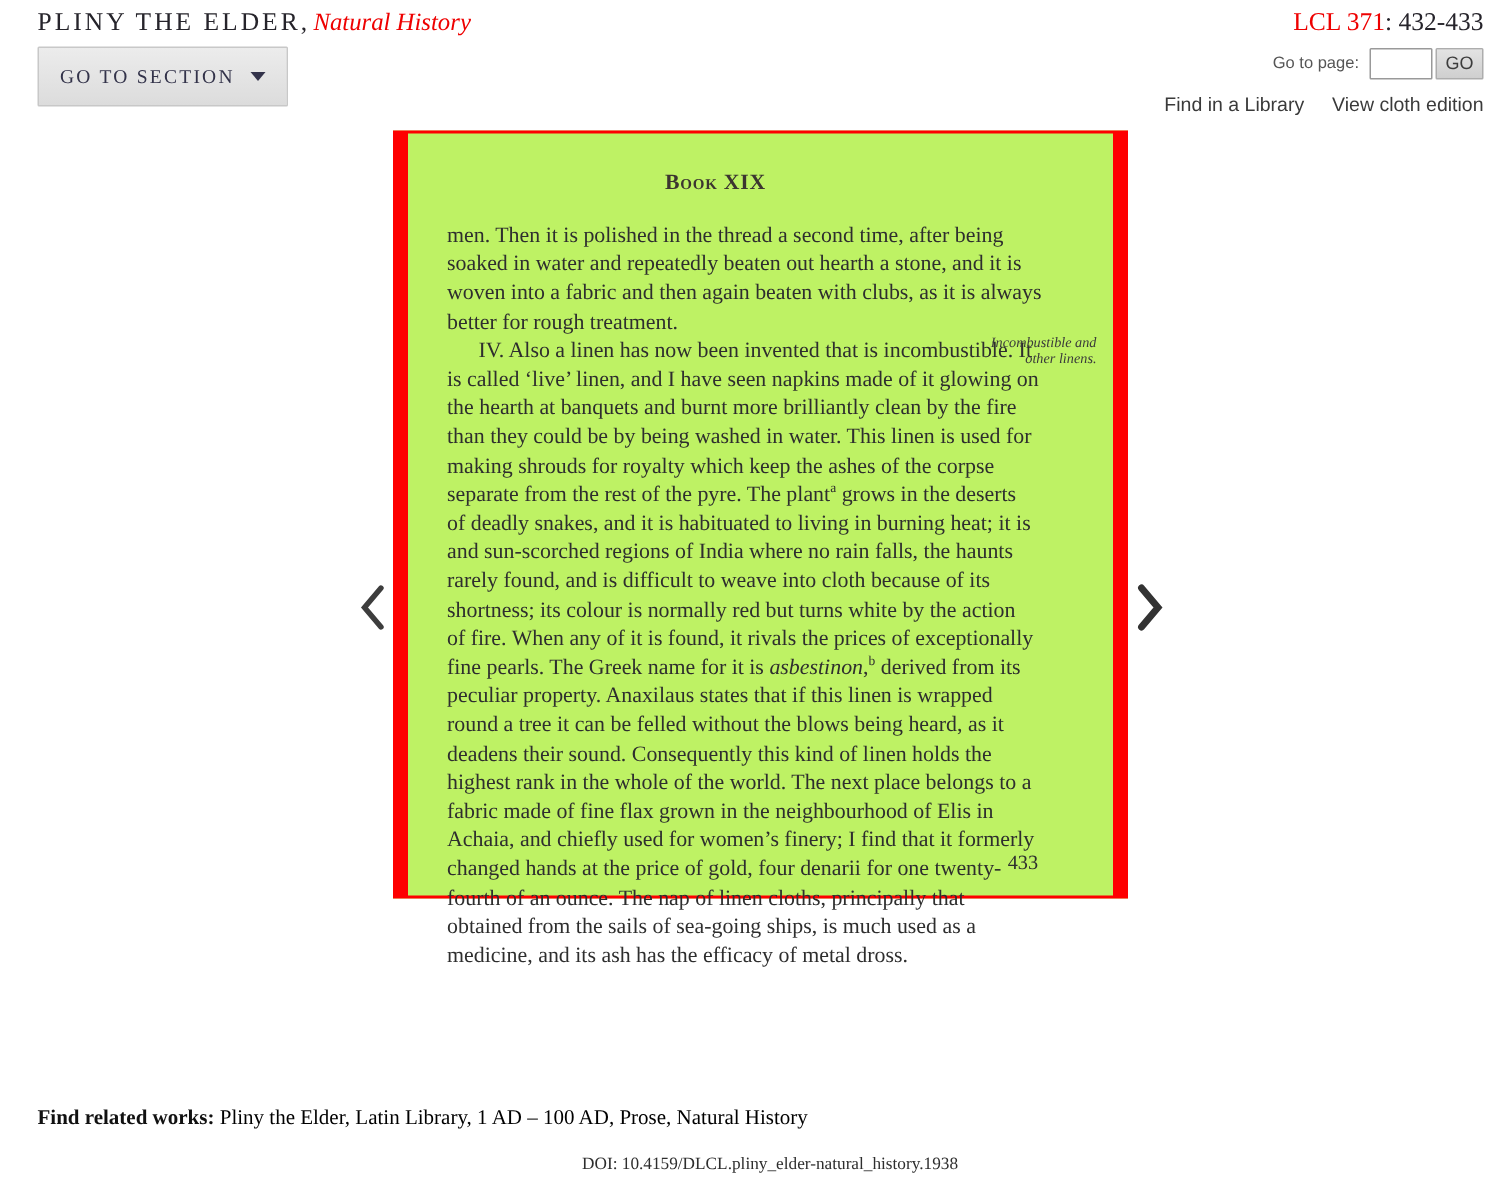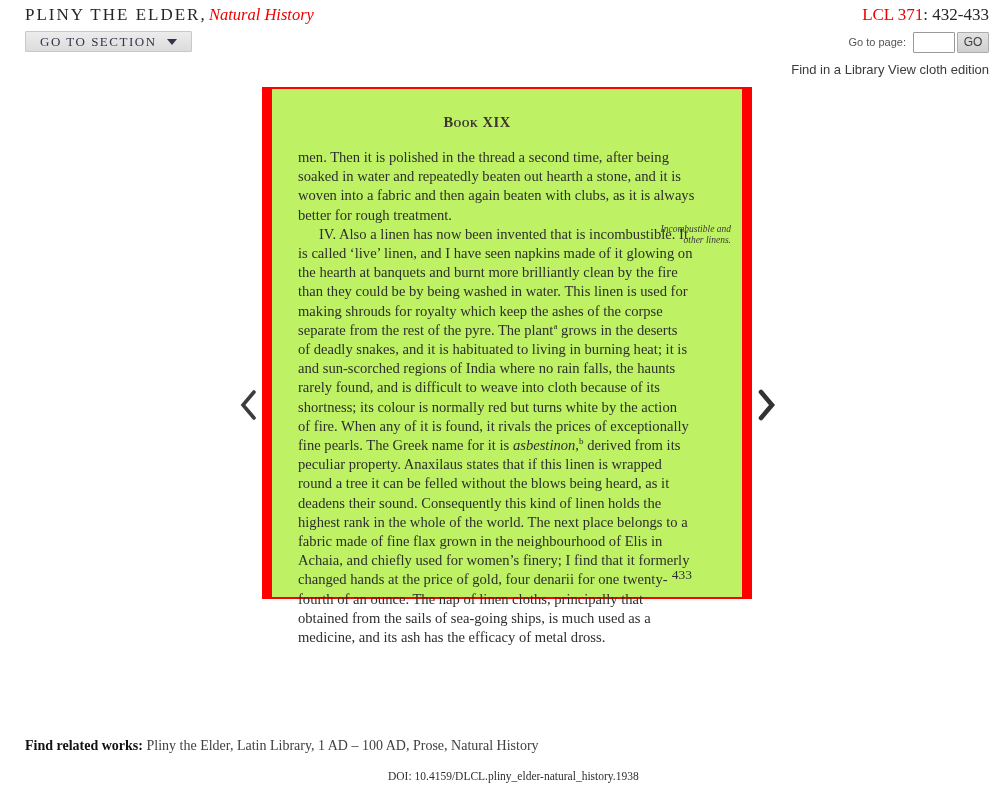--- a/index.html
+++ b/index.html
@@ -14,21 +14,21 @@
   .title-line { position: absolute; left: 25px; top: 5px; white-space: nowrap; }
   .author { font-size: 17px; letter-spacing: 2px; color: #26242b; font-weight: 500; }
   .title-sep { font-size: 17px; color: #26242b; }
   .work-title { font-size: 16.5px; font-style: italic; color: #ee0000; }
 
   .lcl-line { position: absolute; right: 11px; top: 5px; white-space: nowrap; font-size: 17px; }
   .lcl-red { color: #ee0000; }
   .lcl-pages { color: #26242b; text-align: center; }
 
   .section-btn {
-    position: absolute; left: 25px; top: 31px; height: 21px; padding: 0 14px;
+    position: absolute; left: 25px; top: 31px; height: 40px; padding: 0 14px;
     background: linear-gradient(#ececec, #dcdcdc);
     border: 1px solid #c8c8c8; border-radius: 1px;
     font-family: "Liberation Serif", serif; font-size: 13px; letter-spacing: 1.5px;
     color: #33334a; cursor: pointer; display: flex; align-items: center; gap: 10px;
   }
   .caret-down {
     width: 0; height: 0; display: inline-block;
     border-left: 5px solid transparent; border-right: 5px solid transparent;
     border-top: 6px solid #33334a;
   }
@@ -38,21 +38,21 @@
   .goto-label { font-size: 11px; color: #555555; margin-right: 7px; }
   .goto-input { width: 42px; height: 21px; border: 1px solid #999999; border-radius: 1px;
     font-family: "Liberation Sans", sans-serif; font-size: 12px; padding: 0 3px; }
   .go-btn { height: 21px; width: 32px; margin-left: 2px;
     background: linear-gradient(#e3e3e3, #cfcfcf); border: 1px solid #adadad; border-radius: 1px;
     font-family: "Liberation Sans", sans-serif; font-size: 12px; color: #3c3c3c; cursor: pointer; }
 
   .links-row { position: absolute; right: 11px; top: 62px; white-space: nowrap;
     font-family: "Liberation Sans", sans-serif; font-size: 13px; color: #3a3a3a; }
   .links-row .hlink { cursor: pointer; }
-  .links-row .hlink + .hlink { }
+  .links-row .hlink + .hlink { margin-left: 15px; }
 
   
   .book-page {
     position: absolute; left: 262px; top: 87px; width: 490px; height: 512px;
     background: #bef264;
     border-left: 10px solid #fe0000; border-right: 10px solid #fe0000;
     border-top: 2px solid #fe0000; border-bottom: 2px solid #fe0000;
   }
   .book-title {
     position: absolute; left: 26px; top: 25px; width: 358px; text-align: center;
@@ -75,21 +75,21 @@
   
   .nav-arrow { position: absolute; width: 26px; height: 38px; background: transparent; border: none;
     cursor: pointer; padding: 0; }
   .nav-arrow.prev { left: 236px; top: 386px; }
   .nav-arrow.next { left: 753px; top: 386px; }
   .nav-arrow svg { display: block; }
 
   
   .related-row { position: absolute; left: 25px; top: 738px; font-size: 14px; white-space: nowrap; }
   .related-label { font-weight: bold; color: #111111; }
-  .related-links { color: #404040; }
+  .related-links { color: #000000; }
   .related-link { cursor: pointer; }
   .doi-row { position: absolute; left: 388px; top: 770px; font-size: 11.5px; color: #2e2e2e; white-space: nowrap; }
 </style>
 </head>
 <body>
 
 <div class="app">
 
   <div class="title-line">
     <span class="author">PLINY THE ELDER</span><span class="title-sep">, </span><span class="work-title">Natural History</span>

